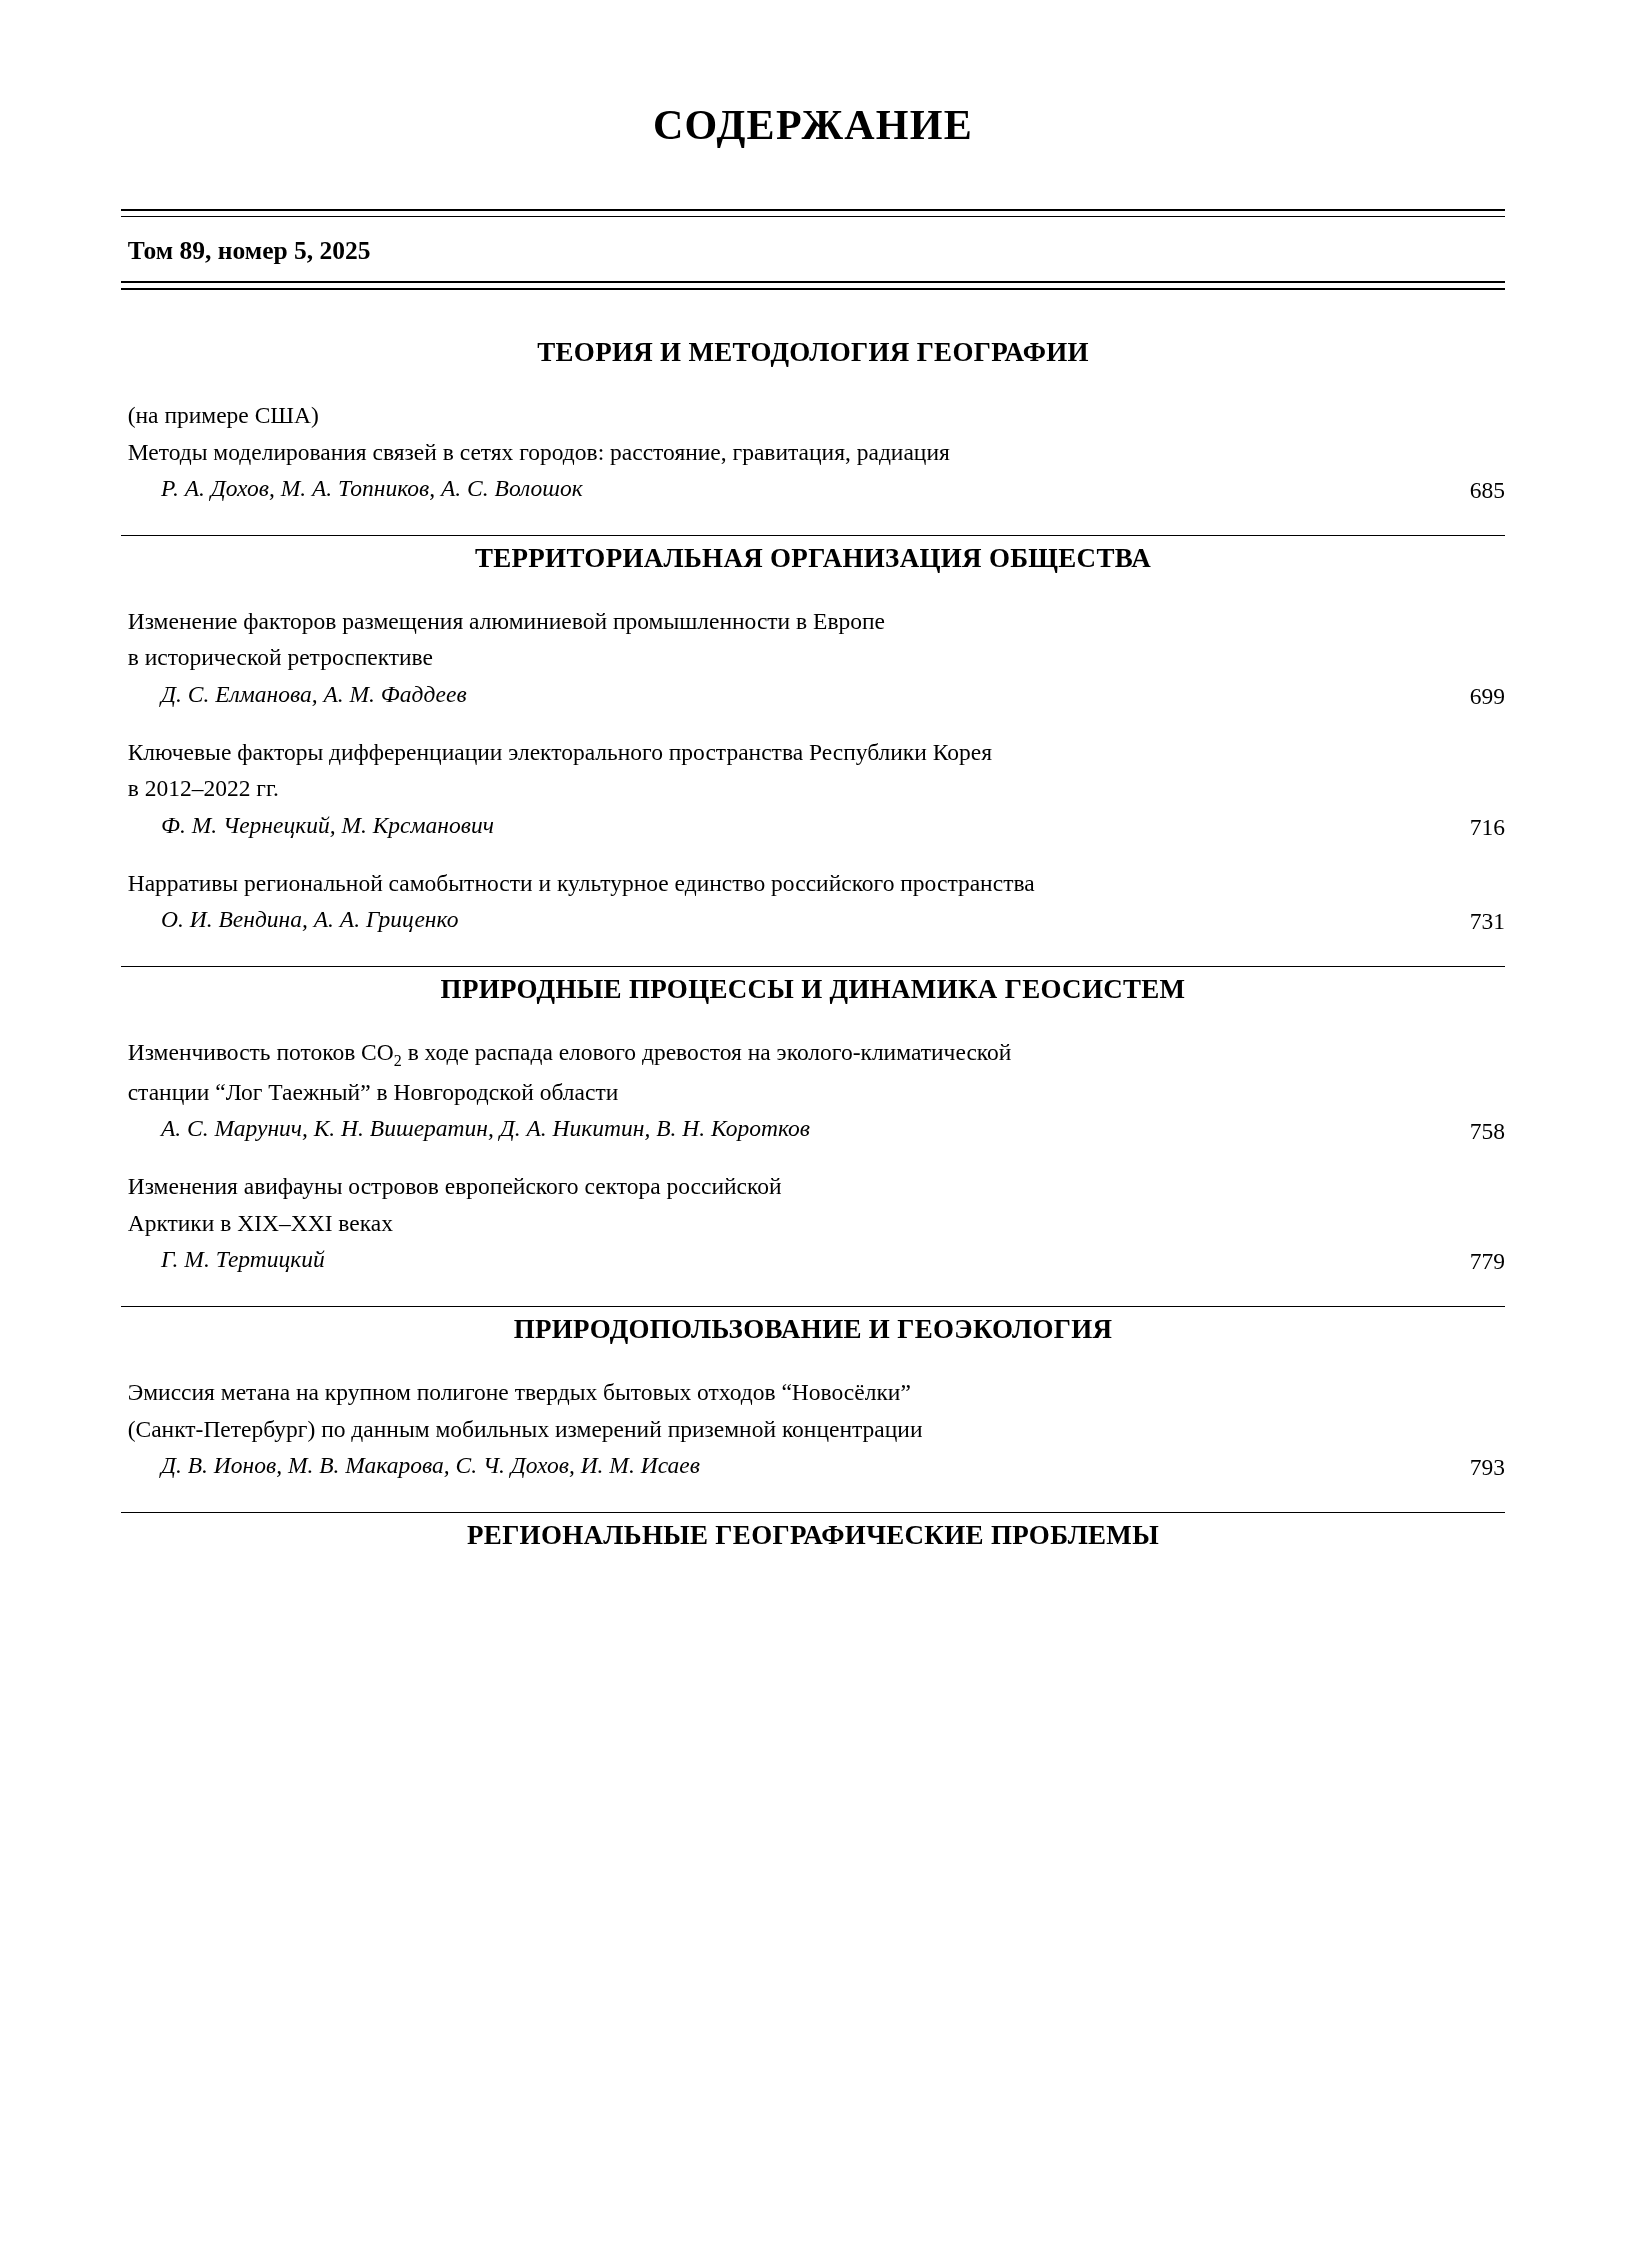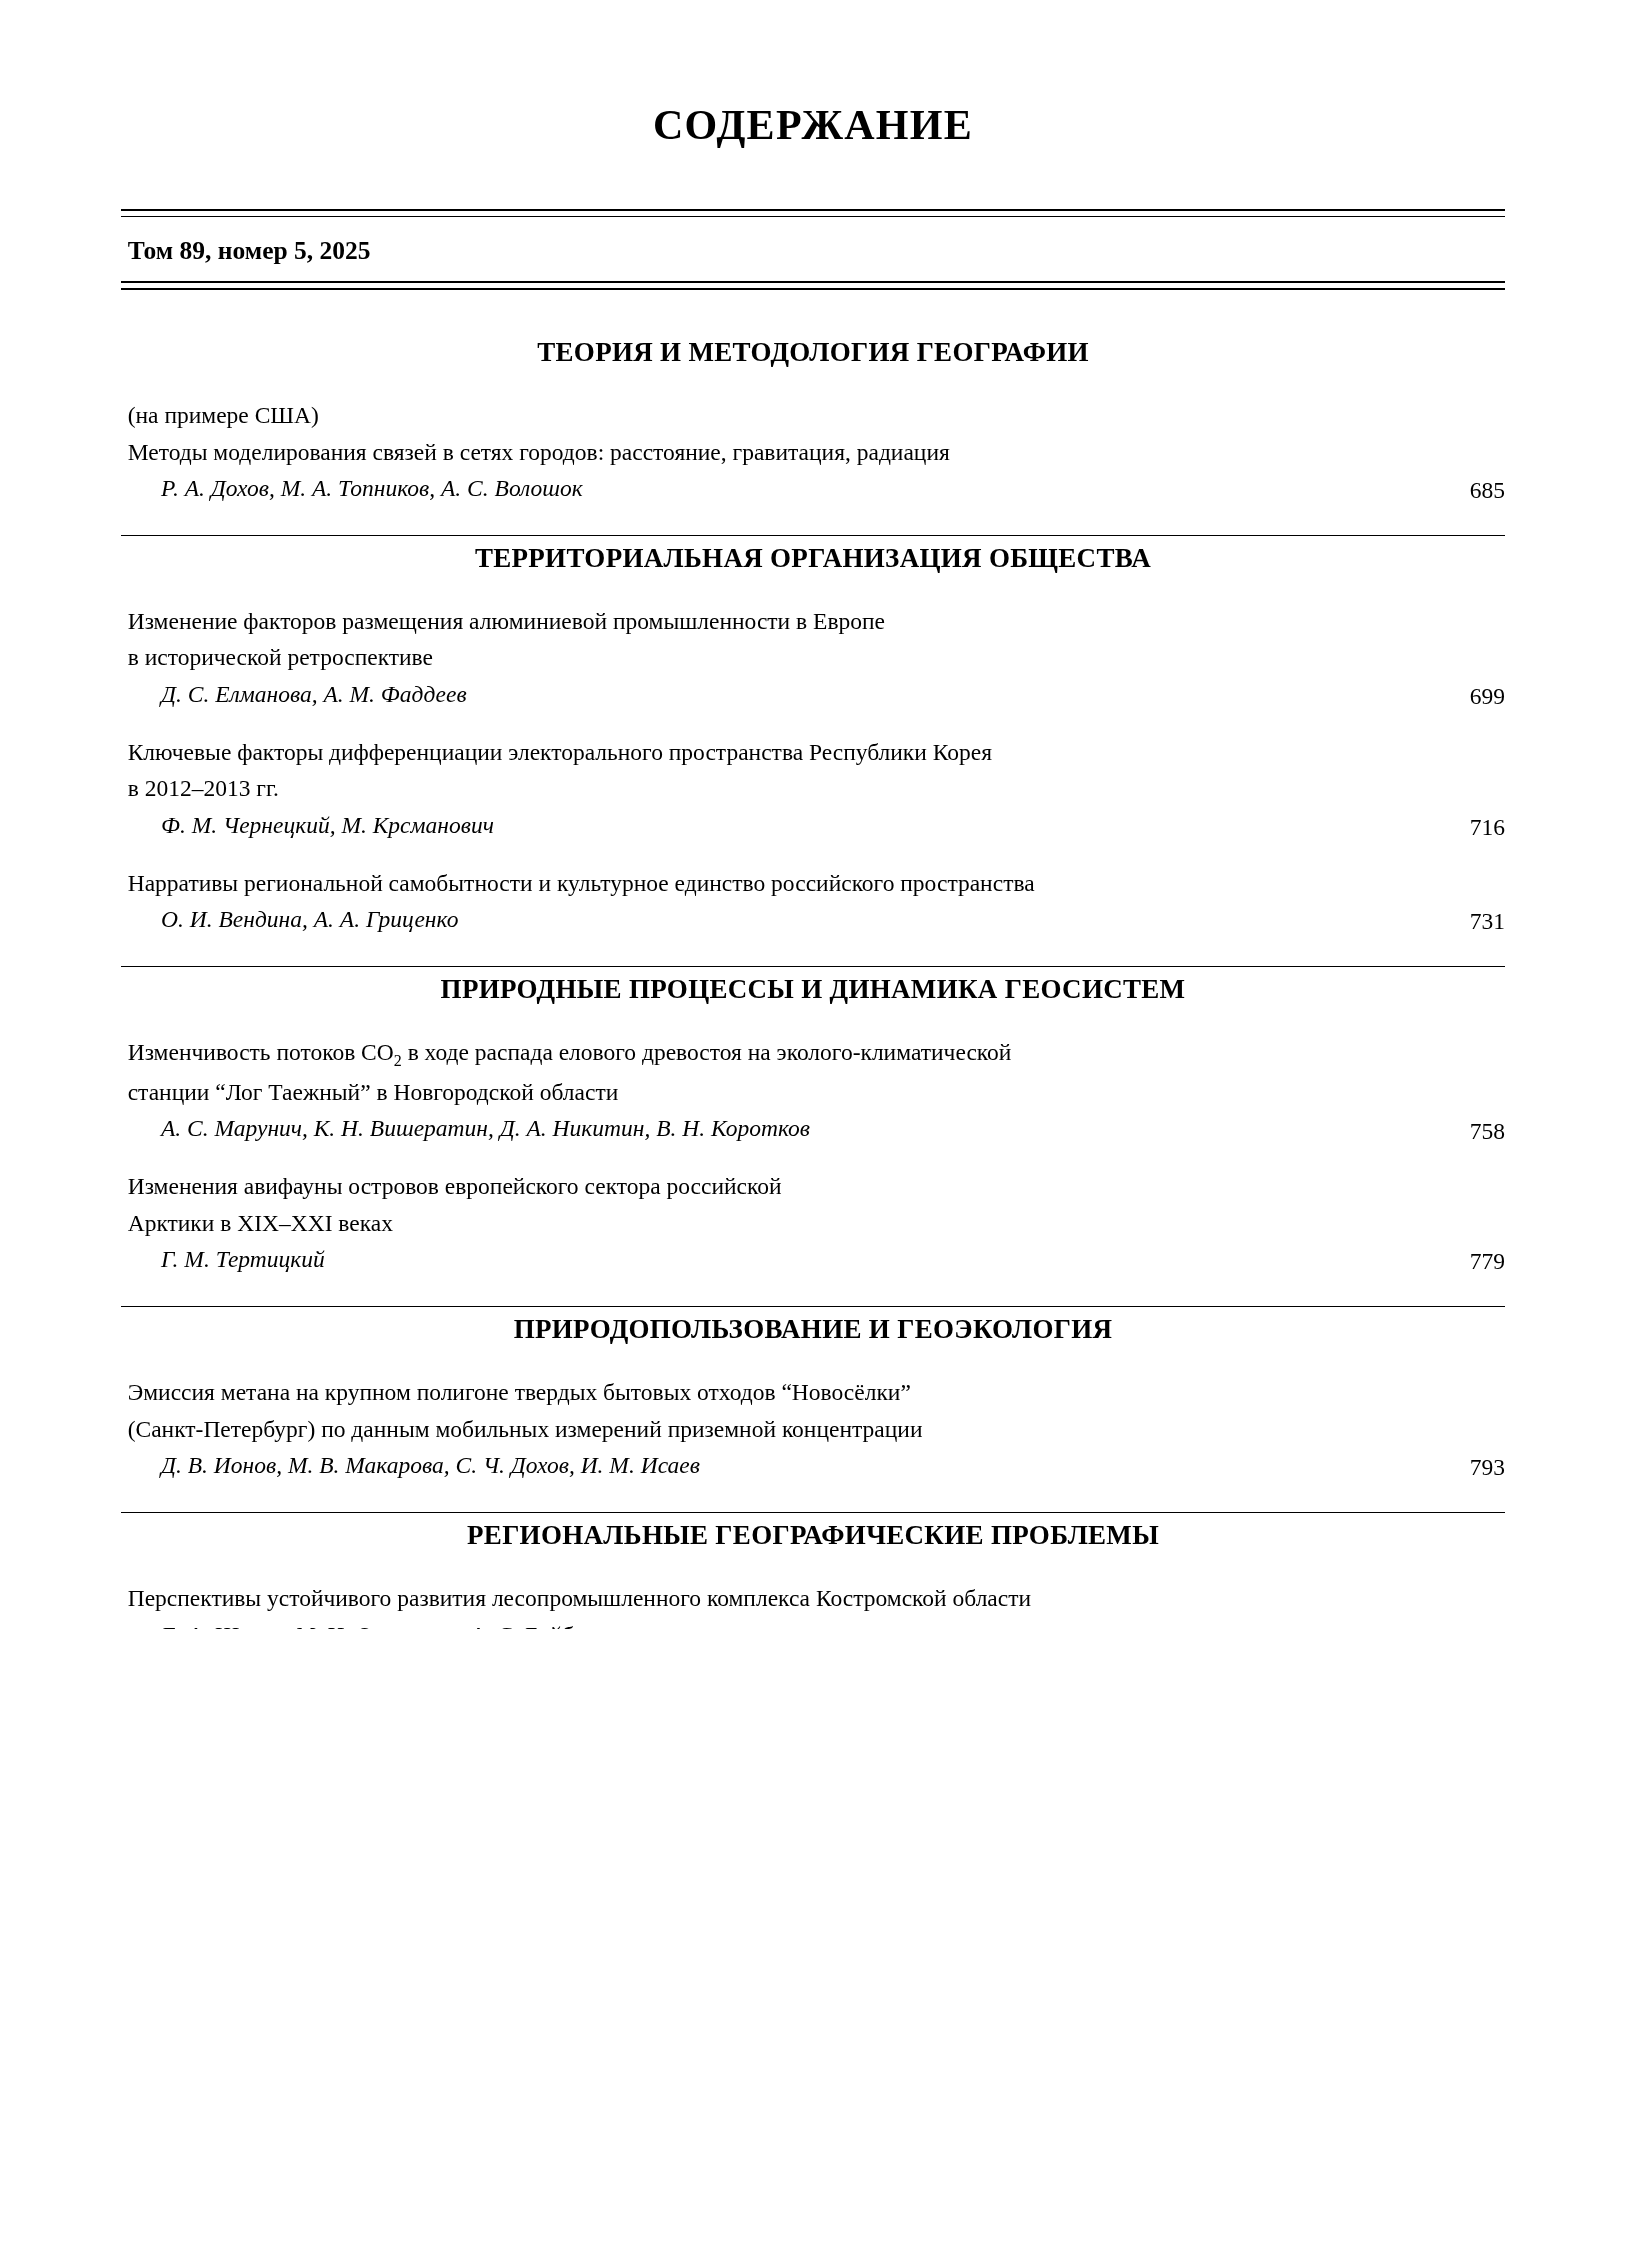--- a/index.html
+++ b/index.html
@@ -127,21 +127,21 @@
           <div class="entry">
             <div class="entry-title">Изменение факторов размещения алюминиевой промышленности в Европе</div>
             <div class="entry-title">в исторической ретроспективе</div>
             <div class="authors-row">
               <div class="authors">Д. С. Елманова, А. М. Фаддеев</div>
               <div class="page-num">699</div>
             </div>
           </div>
           <div class="entry">
             <div class="entry-title">Ключевые факторы дифференциации электорального пространства Республики Корея</div>
-            <div class="entry-title">в 2012–2013 гг.</div>
+            <div class="entry-title">в 2012–2022 гг.</div>
             <div class="authors-row">
               <div class="authors">Ф. М. Чернецкий, М. Крсманович</div>
               <div class="page-num">716</div>
             </div>
           </div>
           <div class="entry">
             <div class="entry-title">Нарративы региональной самобытности и культурное единство российского пространства</div>
             <div class="authors-row">
               <div class="authors">О. И. Вендина, А. А. Гриценко</div>
               <div class="page-num">731</div>
@@ -176,25 +176,18 @@
             <div class="entry-title">(Санкт-Петербург) по данным мобильных измерений приземной концентрации</div>
             <div class="authors-row">
               <div class="authors">Д. В. Ионов, М. В. Макарова, С. Ч. Дохов, И. М. Исаев</div>
               <div class="page-num">793</div>
             </div>
           </div>
           <div class="section-sep"></div>
         </div>
         <div class="section">
           <div class="section-head">РЕГИОНАЛЬНЫЕ ГЕОГРАФИЧЕСКИЕ ПРОБЛЕМЫ</div>
-          <div class="entry">
-            <div class="entry-title">Перспективы устойчивого развития лесопромышленного комплекса Костромской области</div>
-            <div class="authors-row">
-              <div class="authors">Е. А. Шварц, М. Н. Орешкина, А. С. Байбар</div>
-              <div class="page-num">809</div>
-            </div>
-          </div>
         </div>
       </div>
 
   </div>
 </div>
 
 
 </body></html>

